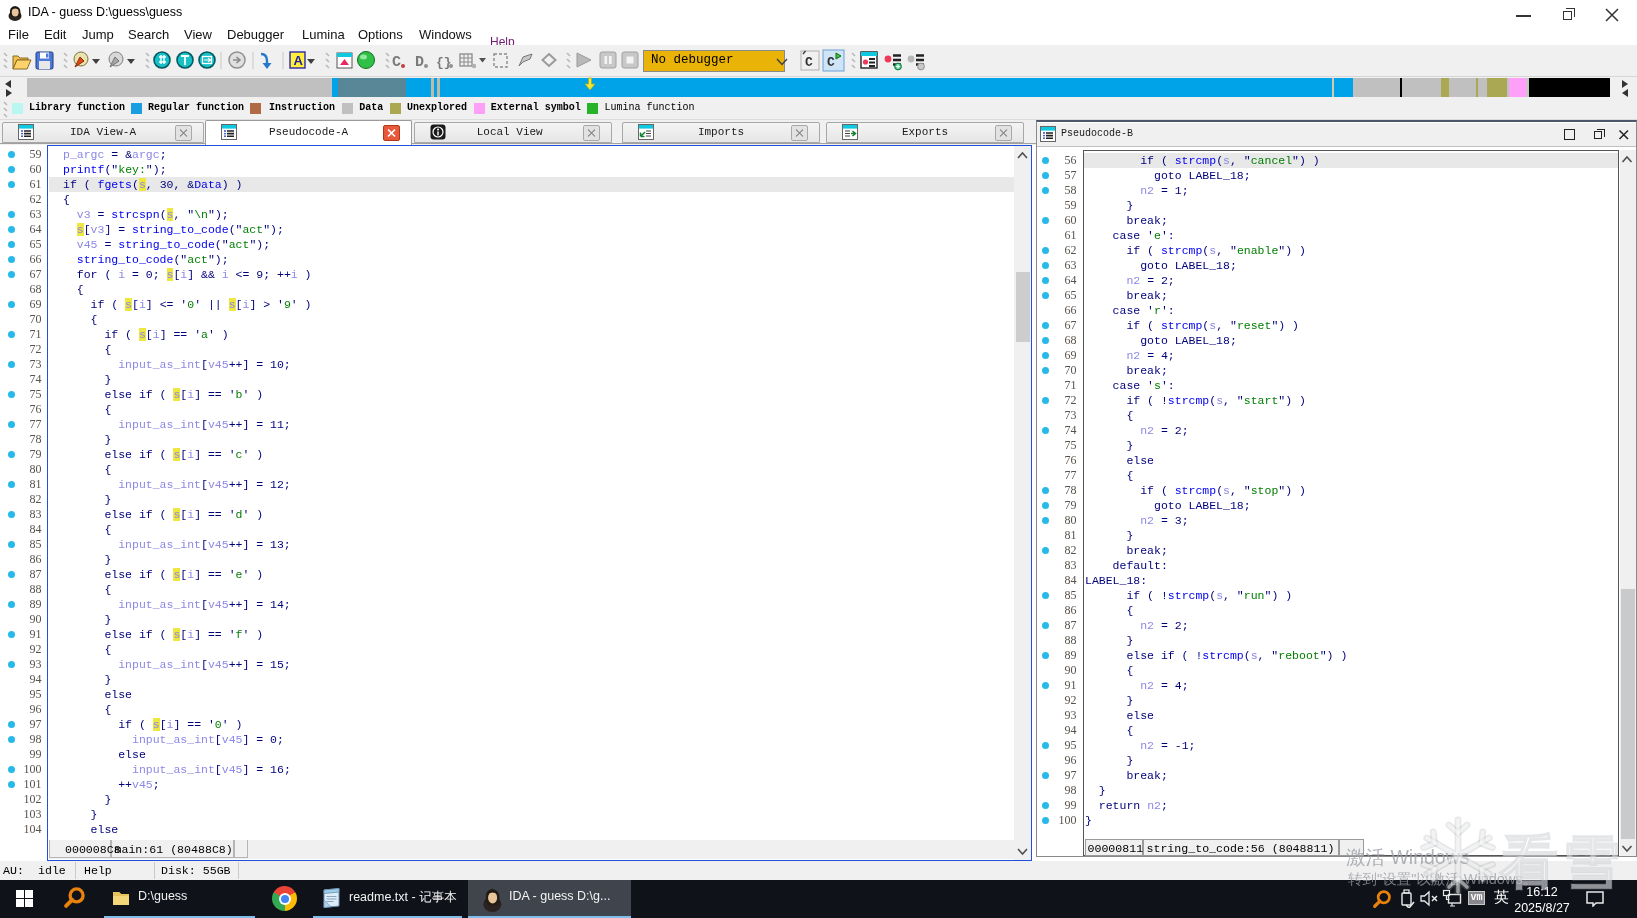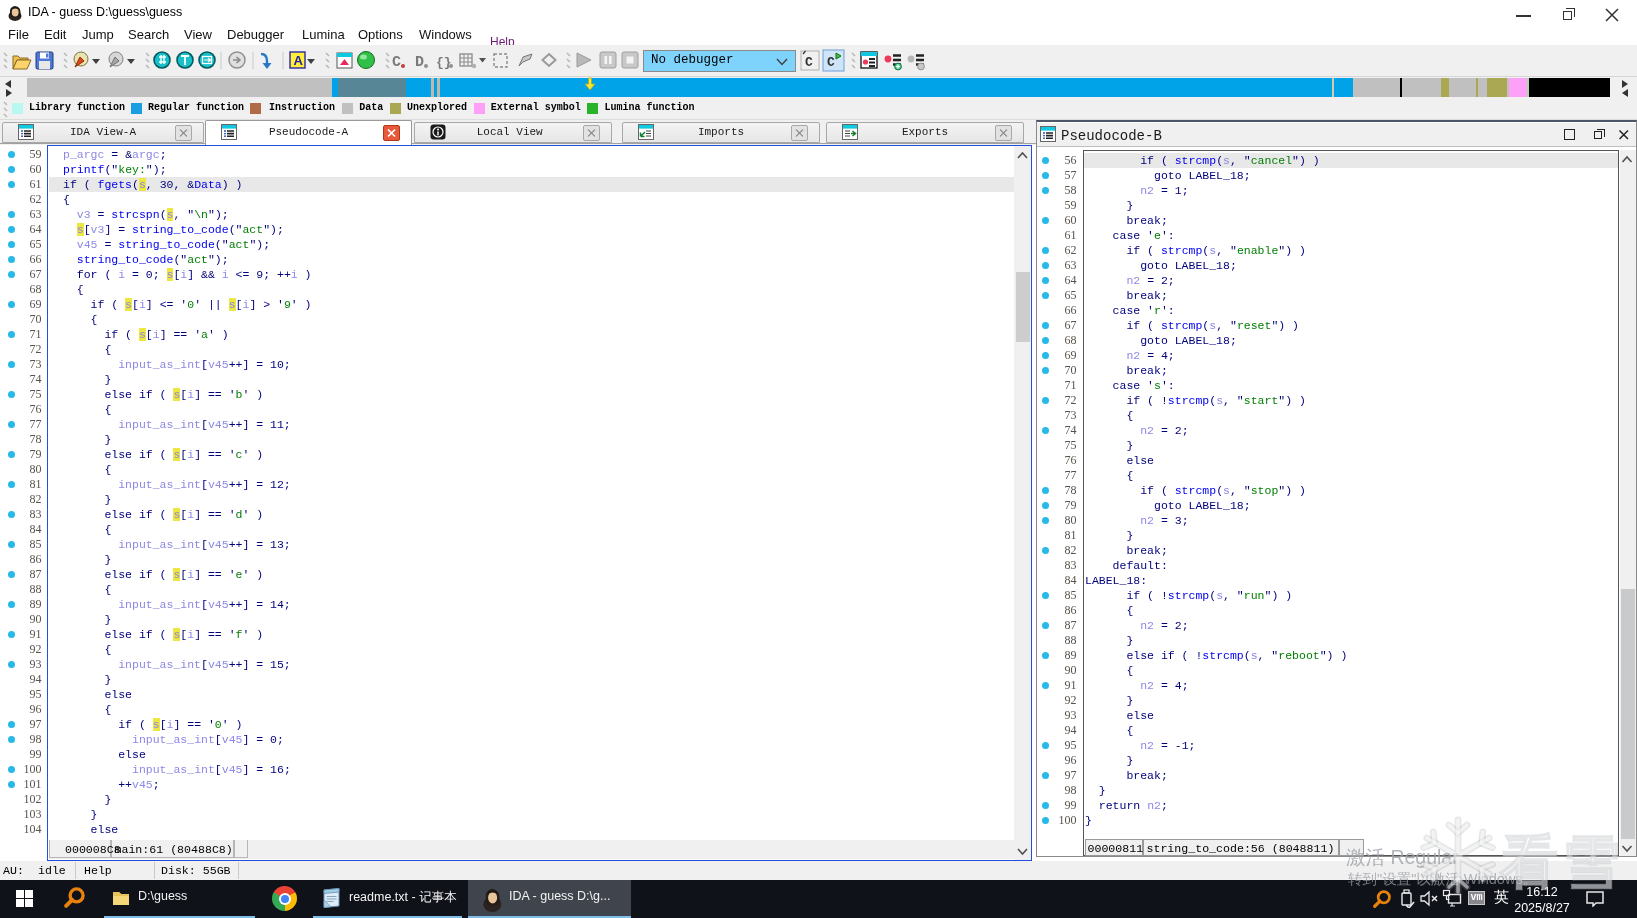--- a/index.html
+++ b/index.html
@@ -109,21 +109,21 @@
     <circle cx="865.5" cy="17" r="2.6" fill="#f03858"></circle>
     <path d="M869 14 h6 M869 17.5 h6 M869 21 h6" stroke="#222" stroke-width="2"></path>
 <circle cx="888" cy="14" r="3.4" fill="#f03858"></circle>
     <path d="M893 10.5 h8 M893 15 h8 M893 19.5 h8" stroke="#222" stroke-width="2.6"></path>
     <circle cx="898" cy="21.5" r="3.4" fill="#50d088" stroke="#107040"></circle>
     <path d="M896 21.5 h4 M898 19.5 v4" stroke="#fff" stroke-width="1.2"></path>
 <circle cx="911" cy="14" r="3.4" fill="#b8b8b8"></circle>
     <path d="M916 10.5 h8 M916 15 h8 M916 19.5 h8" stroke="#222" stroke-width="2.6"></path>
     <circle cx="921" cy="21.5" r="3.4" fill="#c8c8c8" stroke="#909090"></circle>
 </svg>
-<div class="ab mono" style="left:643px;top:50px;width:153px;height:22px;background:#7dd3fc;border:1px solid #8a8a8a;font-size:12.5px;color:#000;padding:2px 0 0 7px">No debugger</div>
+<div class="ab mono" style="left:643px;top:50px;width:142px;height:22px;background:#eab308;border:1px solid #8a8a8a;font-size:12.5px;color:#000;padding:2px 0 0 7px">No debugger</div>
 <svg class="ab" style="left:774px;top:57px" width="16" height="10">
     <path d="M3 2 l5 5.5 l5 -5.5" stroke="#404040" stroke-width="1.4" fill="none"></path>
   </svg>
 <div class="ab" style="left:0;top:77px;width:1637px;height:22px;background:#f0f0f0"></div>
 <svg class="ab" style="left:2px;top:78px" width="14" height="19">
     <path d="M9 2 l-6 4 l6 4 z" fill="#333"></path>
     <path d="M4 11 l6 4 l-6 4 z" fill="#333"></path>
   </svg>
 <svg class="ab" style="left:1618px;top:78px" width="14" height="19">
     <path d="M4 2 l6 4 l-6 4 z" fill="#333"></path>
@@ -164,21 +164,21 @@
 <div class="ab mono" style="left:148px;top:102px;font-size:10px;font-weight:bold;color:#000">Regular function</div>
 <div class="ab" style="left:249.8px;top:102.5px;width:11px;height:11px;background:#b06a45"></div>
 <div class="ab mono" style="left:269px;top:102px;font-size:10px;font-weight:bold;color:#000">Instruction</div>
 <div class="ab" style="left:342.4px;top:102.5px;width:11px;height:11px;background:#c0c0c0"></div>
 <div class="ab mono" style="left:359.2px;top:102px;font-size:10px;font-weight:bold;color:#000">Data</div>
 <div class="ab" style="left:390.1px;top:102.5px;width:11px;height:11px;background:#aaa853"></div>
 <div class="ab mono" style="left:407px;top:102px;font-size:10px;font-weight:bold;color:#000">Unexplored</div>
 <div class="ab" style="left:473.9px;top:102.5px;width:11px;height:11px;background:#ffa0f8"></div>
 <div class="ab mono" style="left:490.8px;top:102px;font-size:10px;font-weight:bold;color:#000">External symbol</div>
 <div class="ab" style="left:586.8px;top:102.5px;width:11px;height:11px;background:#28b428"></div>
-<div class="ab mono" style="left:604.5px;top:102px;font-size:10px;font-weight:bold;color:#000">Lumina function</div>
+<div class="ab mono" style="left:604.5px;top:102px;font-size:10px;font-weight:normal;color:#000">Lumina function</div>
 <div class="ab" style="left:0;top:119px;width:1637px;height:1px;background:#dcdcdc"></div>
 <div class="ab" style="left:0;top:120px;width:1036px;height:25px;background:#f0f0f0"></div>
 <div class="ab" style="left:0;top:142.5px;width:1036px;height:1px;background:#a0a0a0"></div>
 <div class="ab" style="left:2px;top:121.5px;width:202px;height:21.5px;background:linear-gradient(#f4f4f4,#e6e6e6);border:1px solid #a8a8a8;border-radius:2px 2px 0 0"></div>
 <svg class="ab" style="left:18px;top:124px" width="16" height="16">
     <rect x="0.5" y="0.5" width="15" height="15" fill="#fff" stroke="#666"></rect>
     <rect x="1" y="1" width="14" height="3.6" fill="#10c8e0"></rect>
     <circle cx="4" cy="7" r="0.9" fill="#2040c0"></circle>
     <circle cx="4" cy="9.6" r="0.9" fill="#2040c0"></circle>
     <circle cx="4" cy="12.2" r="0.9" fill="#2040c0"></circle>
@@ -380,21 +380,21 @@
 <div class="ab" style="left:1036px;top:120px;width:601px;height:737px;background:#fff;border:1px solid #8a8a8a;border-top:2.5px solid #4d576a"></div>
 <div class="ab" style="left:1037px;top:122.5px;width:599px;height:24px;background:#f0f0f0;border-bottom:1px solid #c0c0c0"></div>
 <svg class="ab" style="left:1040px;top:126px" width="16" height="16">
     <rect x="0.5" y="0.5" width="15" height="15" fill="#fff" stroke="#666"></rect>
     <rect x="1" y="1" width="14" height="3.6" fill="#10c8e0"></rect>
     <circle cx="4" cy="7" r="0.9" fill="#2040c0"></circle>
     <circle cx="4" cy="9.6" r="0.9" fill="#2040c0"></circle>
     <circle cx="4" cy="12.2" r="0.9" fill="#2040c0"></circle>
     <path d="M6 7 h7 M6 9.6 h7 M6 12.2 h7" stroke="#222" stroke-width="1.6"></path>
   </svg>
-<div class="ab mono" style="left:1061px;top:128px;font-size:14px;color:#1a1a1a">Pseudocode-B</div>
+<div class="ab mono" style="left:1061px;top:128px;font-size:10px;color:#1a1a1a">Pseudocode-B</div>
 <div class="ab" style="left:1564px;top:128.5px;width:11px;height:11px;border:1.4px solid #222"></div>
 <div class="ab" style="left:1594px;top:131px;width:8px;height:8px;border:1.2px solid #222;background:#f0f0f0"></div>
 <div class="ab" style="left:1597px;top:128.5px;width:8px;height:8px;border-top:1.2px solid #222;border-right:1.2px solid #222"></div>
 <svg class="ab" style="left:1617px;top:128px" width="14" height="14">
     <path d="M2.5 2.5 l8.5 8.5 M11 2.5 l-8.5 8.5" stroke="#222" stroke-width="1.5"></path>
   </svg>
 <div class="ab" style="left:1083px;top:150px;width:536px;height:706px;border:1px solid #555;background:#fff"></div>
 <div class="ab" style="left:1084px;top:153px;width:534px;height:15px;background:#e8e8e8"></div>
 <div class="ab code" style="left:1085px;top:153px">        if ( <i class="f">strcmp</i>(<i class="v">s</i>, "<i class="s">cancel</i>") )
           goto LABEL_18;
@@ -588,21 +588,21 @@
     <rect x="6.5" y="5.5" width="12" height="8.5" fill="none" stroke="#e8e8e8" stroke-width="1.4"></rect>
     <path d="M4.5 6.5 v4 h3 M10 14 v3 M8 17 h5" stroke="#e8e8e8" stroke-width="1.2" fill="none"></path>
   </svg>
 <div class="ab" style="left:1468px;top:891px;width:17px;height:14px;background:#88888e;border:1px solid #c8c8c8;font-family:'Liberation Mono';font-size:10px;font-weight:bold;color:#fafafa;text-align:center;line-height:12px">vm</div>
 <div class="ab" style="left:1494px;top:888px;font-size:15px;color:#fff">英</div>
 <div class="ab" style="left:1519px;top:884.5px;width:46px;text-align:center;font-size:12.5px;color:#fff">16:12</div>
 <div class="ab" style="left:1510px;top:900.5px;width:64px;text-align:center;font-size:12.5px;color:#fff">2025/8/27</div>
 <svg class="ab" style="left:1585px;top:890px" width="21" height="17">
     <path d="M2 2 h16 v11 h-7 l-3 3 v-3 h-6 z" fill="none" stroke="#e8e8e8" stroke-width="1.5"></path>
   </svg>
-<div class="ab" style="left:1346px;top:844px;font-size:19.5px;color:rgba(158,161,168,0.8)">激活 Regular</div>
+<div class="ab" style="left:1346px;top:844px;font-size:19.5px;color:rgba(158,161,168,0.8)">激活 Windows</div>
 <div class="ab" style="left:1348px;top:870px;font-size:14.5px;color:rgba(152,155,162,0.75)">转到"设置"以激活 Windows。</div>
 <svg class="ab" style="left:1418px;top:816px" width="80" height="80" viewBox="0 0 40 40">
 <g fill="none" stroke="rgba(150,153,160,0.24)" stroke-width="3.4" stroke-linecap="round">
 <path d="M20 2 V38 M4.4 11 L35.6 29 M4.4 29 L35.6 11"></path>
 <path d="M15.5 4.5 L20 8.5 L24.5 4.5 M15.5 35.5 L20 31.5 L24.5 35.5"></path>
 <path d="M2.8 15.8 L8.3 13.8 L7.6 8 M37.2 24.2 L31.7 26.2 L32.4 32"></path>
 <path d="M2.8 24.2 L8.3 26.2 L7.6 32 M37.2 15.8 L31.7 13.8 L32.4 8"></path>
 </g>
 <g fill="none" stroke="rgba(255,255,255,0.5)" stroke-width="1.8" stroke-linecap="round">
 <path d="M20 2 V38 M4.4 11 L35.6 29 M4.4 29 L35.6 11"></path>

